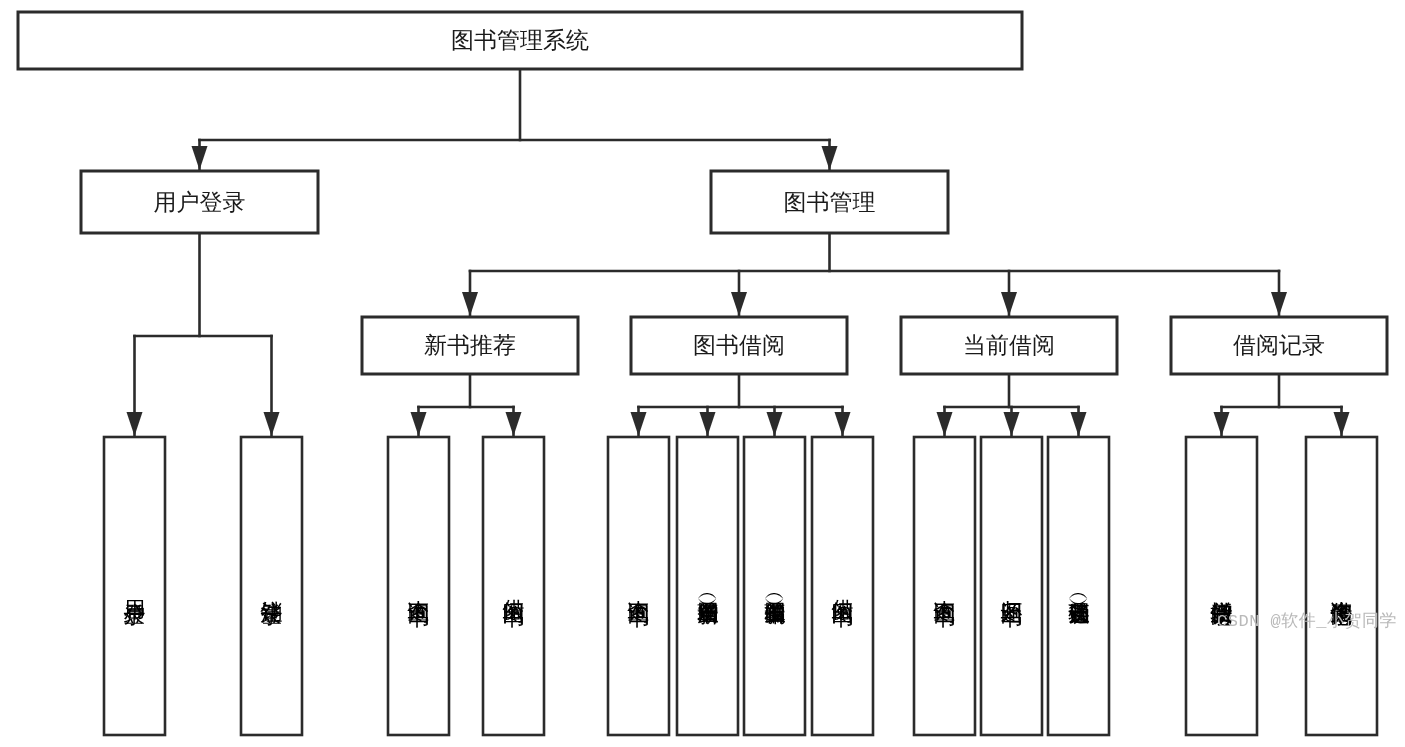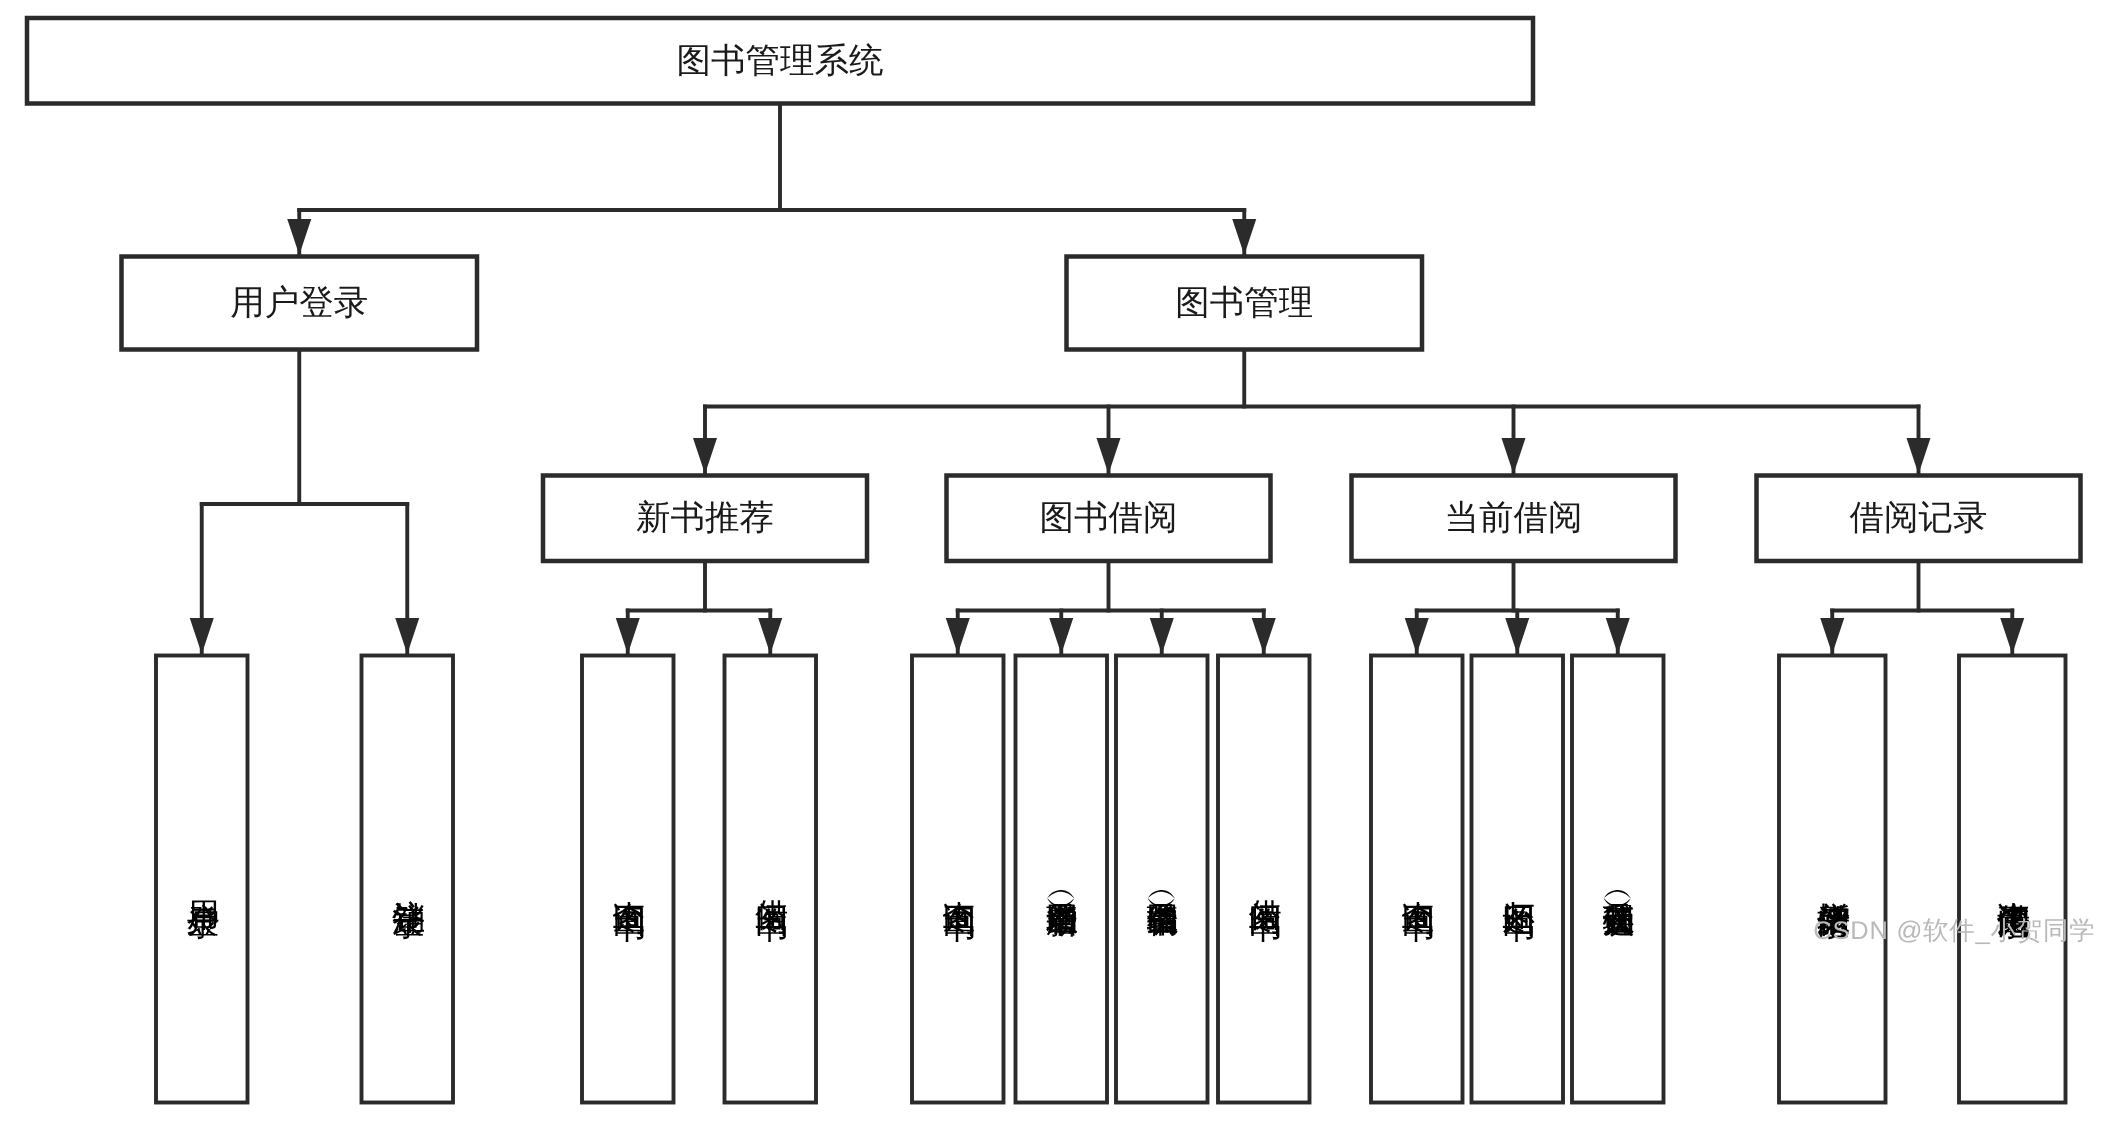--- a/index.html
+++ b/index.html
@@ -80,21 +80,21 @@
     position: absolute;
     display: flex;
     align-items: center;
     justify-content: center;
     pointer-events: none;
   }
   .watermark {
     position: absolute;
     right: 8px;
     bottom: 4px;
-    font-family: Liberation Sans, sans-serif;
+    font-family: Liberation Mono, monospace;
     font-size: 17px;
     color: #b9b9b9;
     letter-spacing: 0.5px;
     white-space: nowrap;
   }
 </style>
 </head>
 <body>
 
 <div id="diagram-root">

